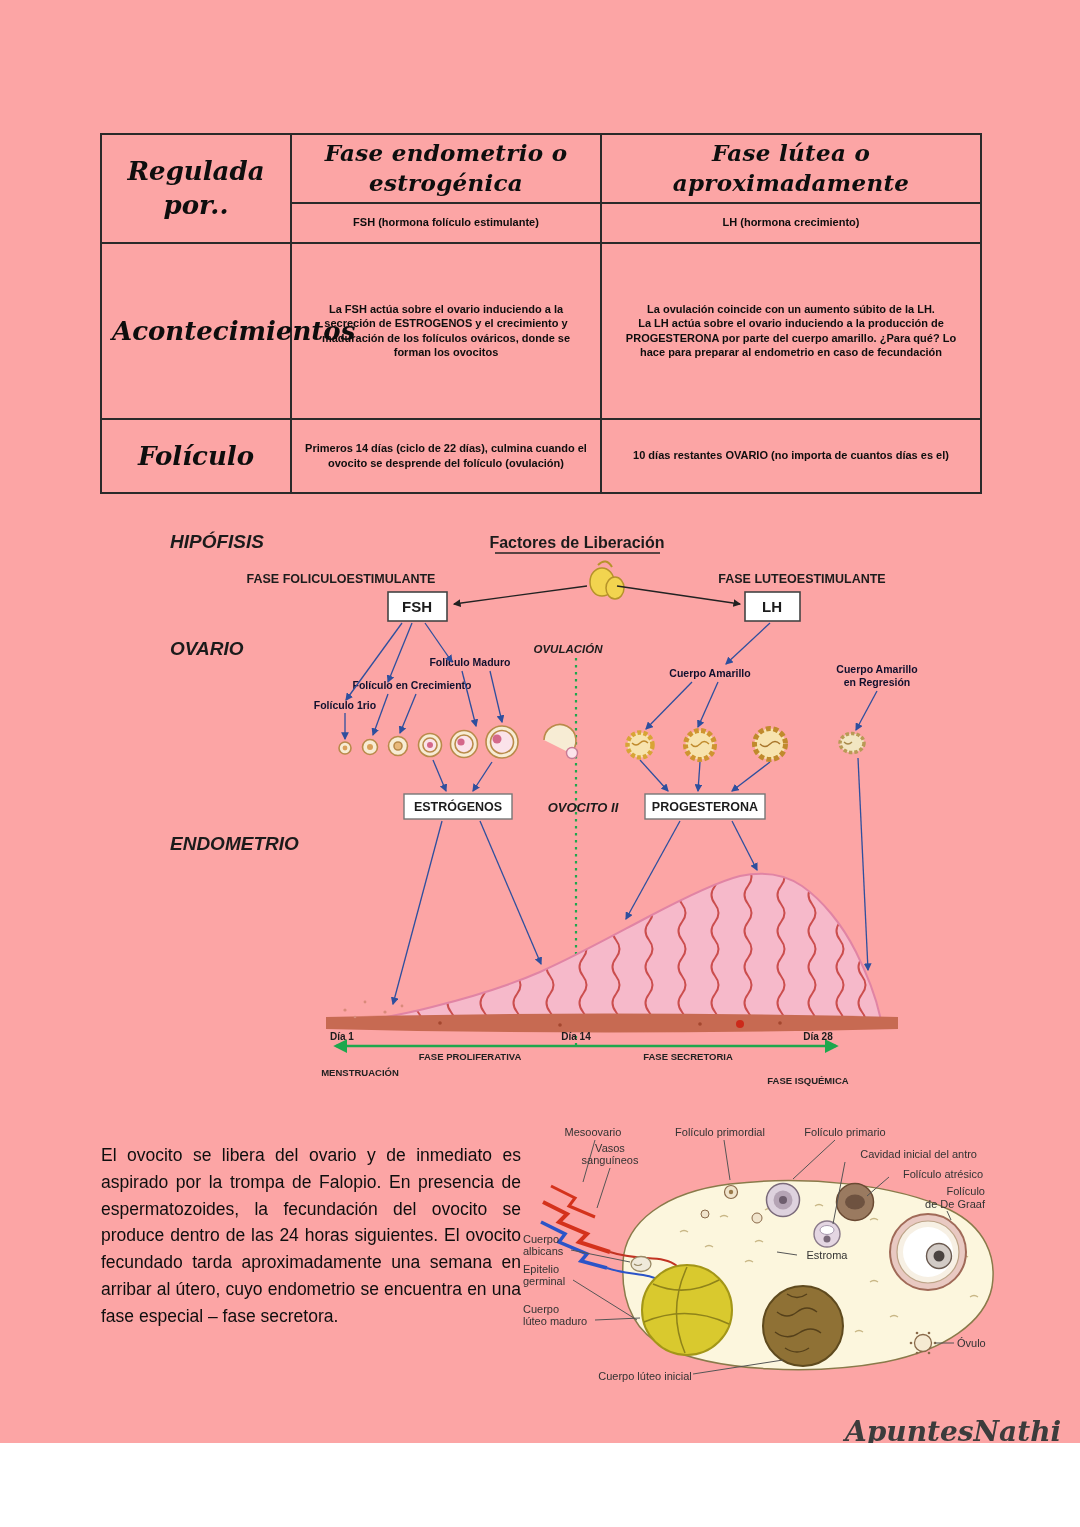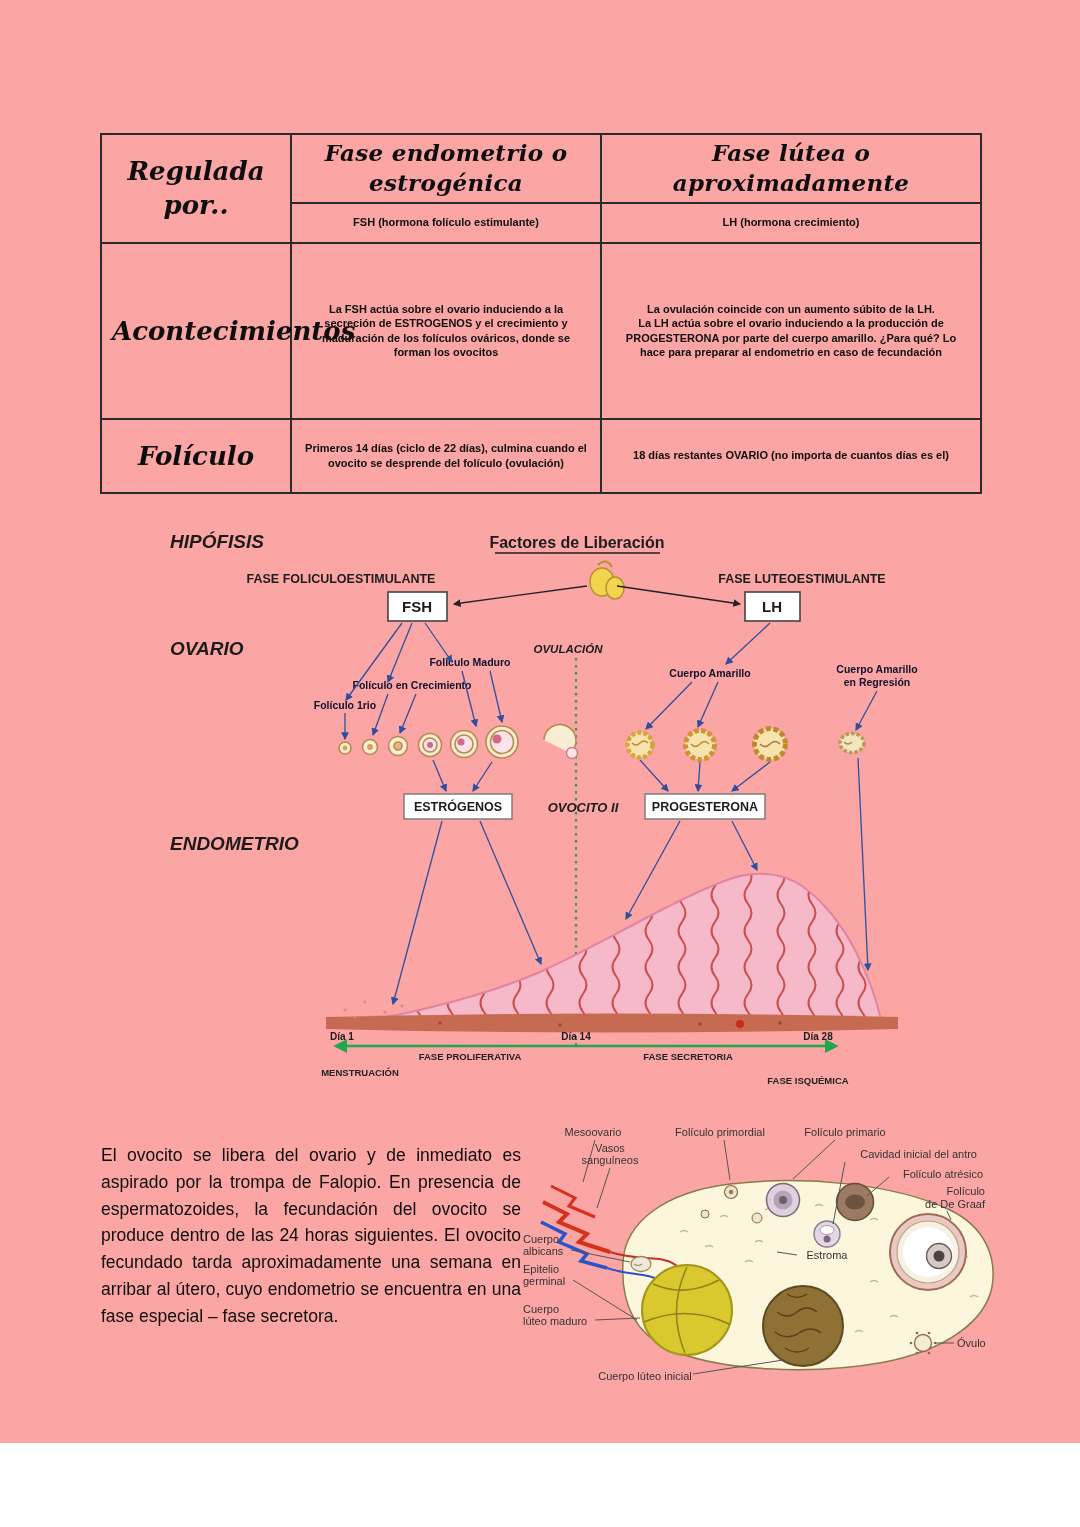--- a/index.html
+++ b/index.html
@@ -64,21 +64,21 @@
       <tr class="r3">
         <td class="rowhead script">Acontecimientos</td>
         <td class="preline">La FSH actúa sobre el ovario induciendo a la secreción de ESTROGENOS y el crecimiento y maduración de los folículos ováricos, donde se forman los ovocitos</td>
         <td class="preline">La ovulación coincide con un aumento súbito de la LH.
 La LH actúa sobre el ovario induciendo a la producción de PROGESTERONA por parte del cuerpo amarillo. ¿Para qué? Lo hace para preparar al endometrio en caso de fecundación</td>
       </tr>
       <tr class="r4">
         <td class="rowhead script">Folículo</td>
         <td>Primeros 14 días (ciclo de 22 días), culmina cuando el ovocito se desprende del folículo (ovulación)</td>
         <td>
-          <span>18 días restantes </span><b>OVARIO</b><span> (no importa de cuantos días es el)</span>
+          <span>10 días restantes </span><b>OVARIO</b><span> (no importa de cuantos días es el)</span>
         </td>
       </tr>
     </tbody>
   </table>
 
   <svg class="hsvg" viewBox="0 0 840 575">
     <defs>
       <marker id="mA" viewBox="0 0 10 10" refX="8.5" refY="5" markerWidth="6" markerHeight="6" orient="auto-start-reverse">
           <path d="M0,0L10,5L0,10z" fill="#2e4f9e"></path>
         </marker>
@@ -349,14 +349,15 @@
     <text class="olbl" x="8" y="133">albicans</text>
     <text class="olbl" x="8" y="151">Epitelio</text>
     <text class="olbl" x="8" y="163">germinal</text>
     <text class="olbl" x="312" y="137" text-anchor="middle">Estroma</text>
     <text class="olbl" x="8" y="191">Cuerpo</text>
     <text class="olbl" x="8" y="203">lúteo maduro</text>
     <text class="olbl" x="442" y="225">Óvulo</text>
     <text class="olbl" x="130" y="258" text-anchor="middle">Cuerpo lúteo inicial</text>
   </svg>
 
+  <div class="signature">ApuntesNathi</div>
 
 </div>
 
 </body></html>

